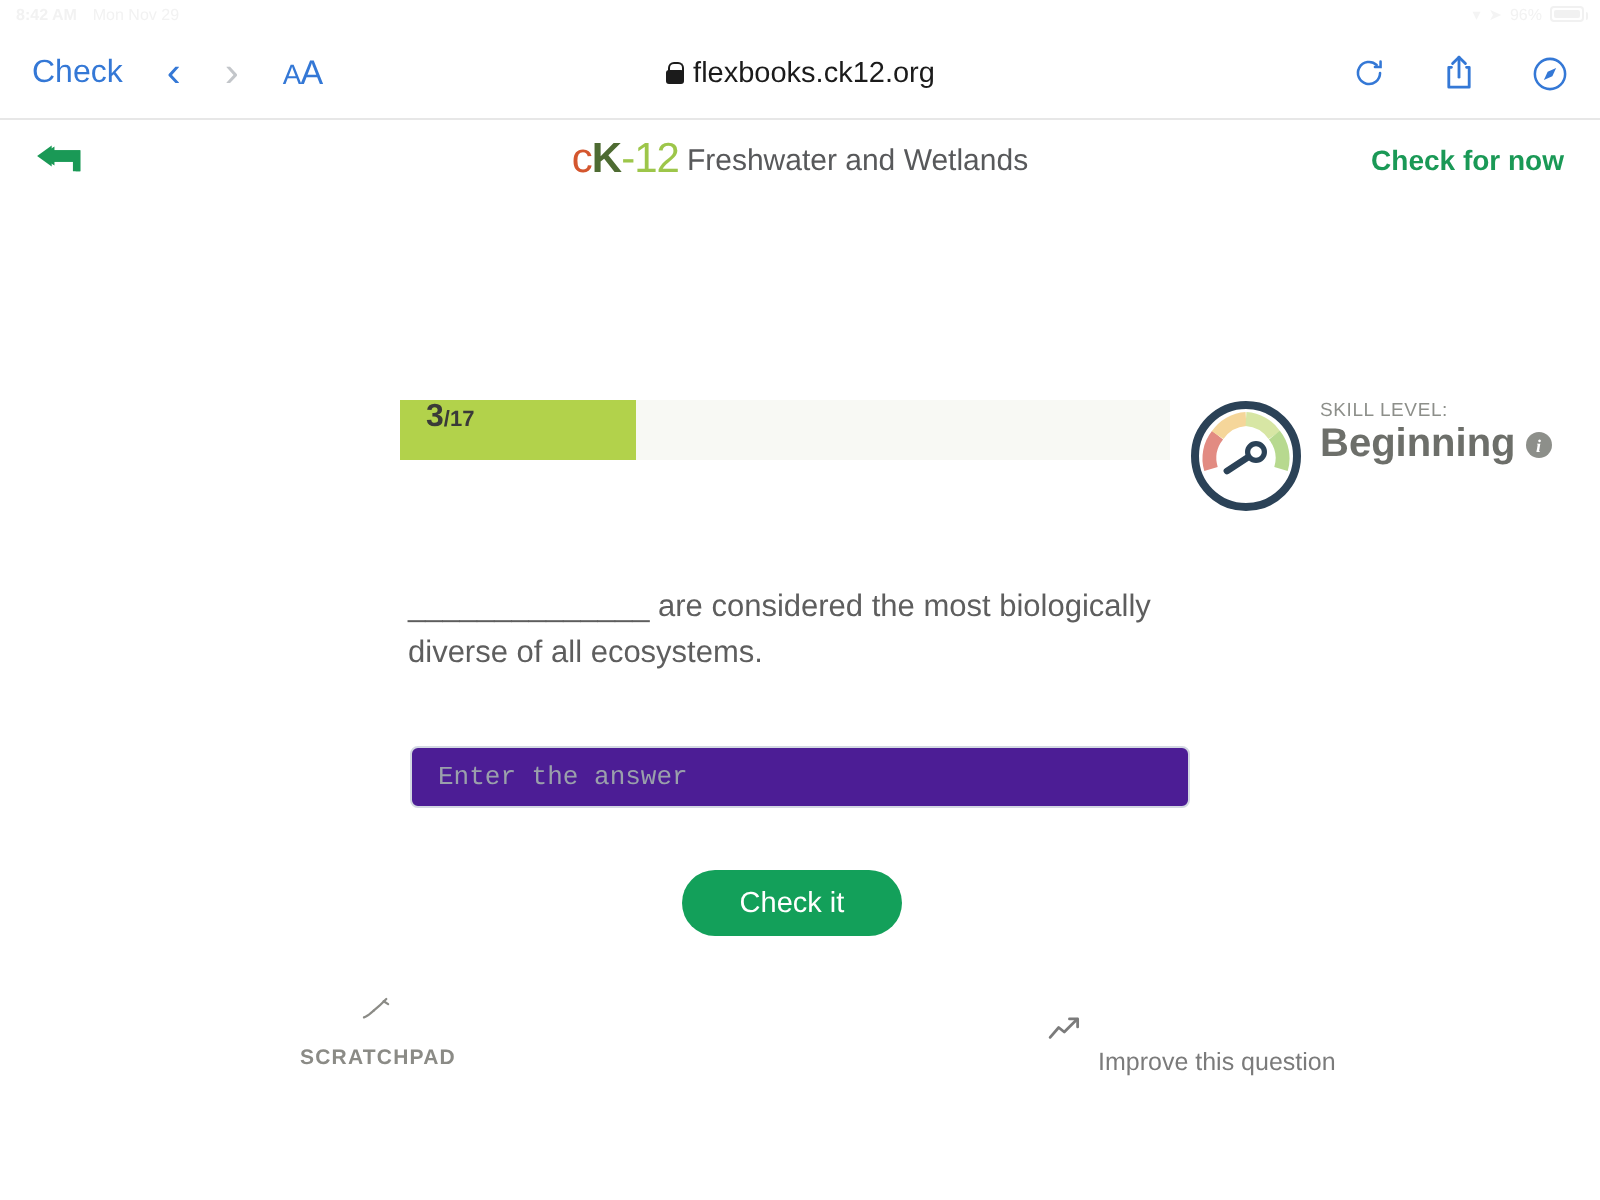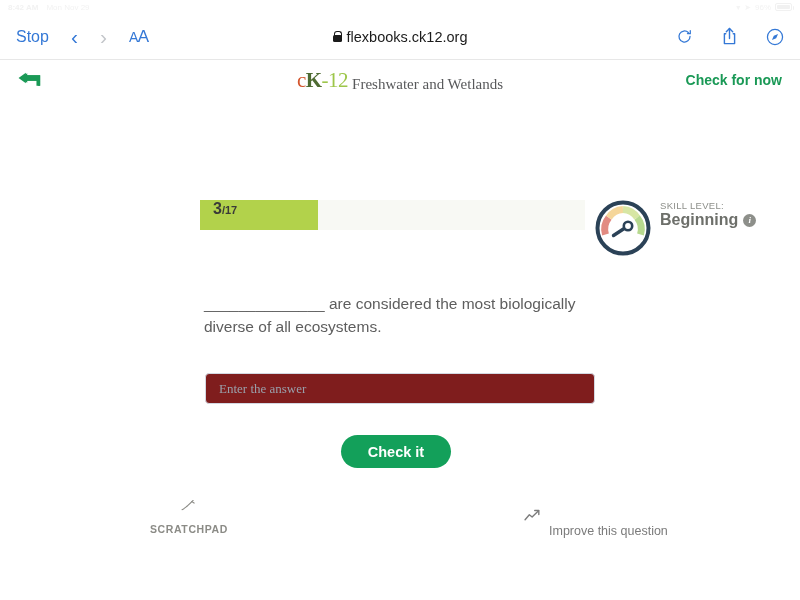--- a/index.html
+++ b/index.html
@@ -75,23 +75,22 @@
   .app-header {
     height: 40px;
     background: #ffffff;
     display: flex; align-items: center;
     padding: 0 18px;
     position: relative;
   }
   .back-arrow { display: flex; align-items: center; }
   .logo-title {
     position: absolute; left: 0; right: 0;
-    display: flex; justify-content: center; align-items: flex-end; gap: 4px;
+    display: flex; justify-content: center; align-items: center; gap: 4px;
     pointer-events: none;
-    font-family: Liberation Serif, serif;
   }
   .ck-logo { font-size: 21px; font-weight: 400; letter-spacing: -0.5px; }
   .ck-c { color: #d4562e; }
   .ck-k { color: #4e6b32; font-weight: 600; }
   .ck-12 { color: #9dc64a; }
   .book-title { font-size: 15px; color: #58595b; }
   .stop-link {
     position: absolute; right: 18px;
     font-size: 14px; color: #1a9956; font-weight: 600;
   }
@@ -115,54 +114,54 @@
   .prog-den { font-size: 11px; color: #3a3a38; font-weight: 600; }
 
   .skill-box {
     position: absolute; left: 595px; top: 100px;
     display: flex; align-items: flex-start; gap: 9px;
   }
   .gauge { width: 56px; height: 56px; }
   .skill-text { display: flex; flex-direction: column; justify-content: center; }
   .skill-label { font-size: 9.5px; color: #8d8f8a; letter-spacing: 0.3px; }
   .skill-value-row { display: flex; align-items: center; gap: 5px; }
-  .skill-value { font-size: 16px; color: #6d6f6a; font-weight: 600; }
+  .skill-value { font-size: 20px; color: #6d6f6a; font-weight: 600; }
   .info-icon {
     width: 13px; height: 13px; border-radius: 50%;
     background: #8d8f8a; color: #fff;
     font-size: 9px; font-weight: 700; font-style: italic;
     display: flex; align-items: center; justify-content: center;
     font-family: "Liberation Serif", serif;
   }
 
   .question {
     position: absolute; left: 204px; top: 193px;
     width: 395px;
     font-size: 15.5px; line-height: 1.48; color: #5e5e5e;
   }
 
   .answer-input {
     position: absolute; left: 205px; top: 273px;
     width: 390px; height: 31px;
-    background: #7f1d1d;
+    background: #4c1d95;
     border: 1px solid #d3d8e2;
     border-radius: 4px;
     font-size: 13px; color: #9aa0ab;
     padding: 0 13px;
-    font-family: Liberation Serif, serif;
+    font-family: Liberation Mono, monospace;
   }
   .answer-input::placeholder { color: #9aa0ab; }
 
   .check-btn {
     position: absolute; left: 341px; top: 335px;
     width: 110px; height: 33px;
     background: #13a05a;
     color: #fff;
     border: none; border-radius: 17px;
-    font-size: 14.5px; font-weight: 700;
+    font-size: 14.5px; font-weight: 400;
     font-family: "Liberation Sans", sans-serif;
     cursor: pointer;
   }
 
   .scratchpad {
     position: absolute; left: 150px; top: 398px;
     display: flex; align-items: center; gap: 7px; flex-direction: column;
   }
   .scratchpad-label {
     font-size: 10.5px; color: #8b8b86; letter-spacing: 0.6px; font-weight: 600;
@@ -186,21 +185,21 @@
     <span class="loc-glyph">➤</span>
     <span>96%</span>
     <span class="battery-shell">
         <span class="battery-fill"></span>
       </span>
   </div>
 </div>
 
 <div class="safari-bar">
   <div class="sf-left">
-    <span class="sf-done">Stop</span>
+    <span class="sf-done">Check</span>
     <span class="sf-nav">‹</span>
     <span class="sf-nav disabled">›</span>
     <span class="sf-aa">A<span class="big">A</span></span>
   </div>
   <div class="sf-url">
     <span class="sf-url-inner">
       <span class="lock-icon"></span>
       <span class="sf-url-text">flexbooks.ck12.org</span>
     </span>
   </div>

